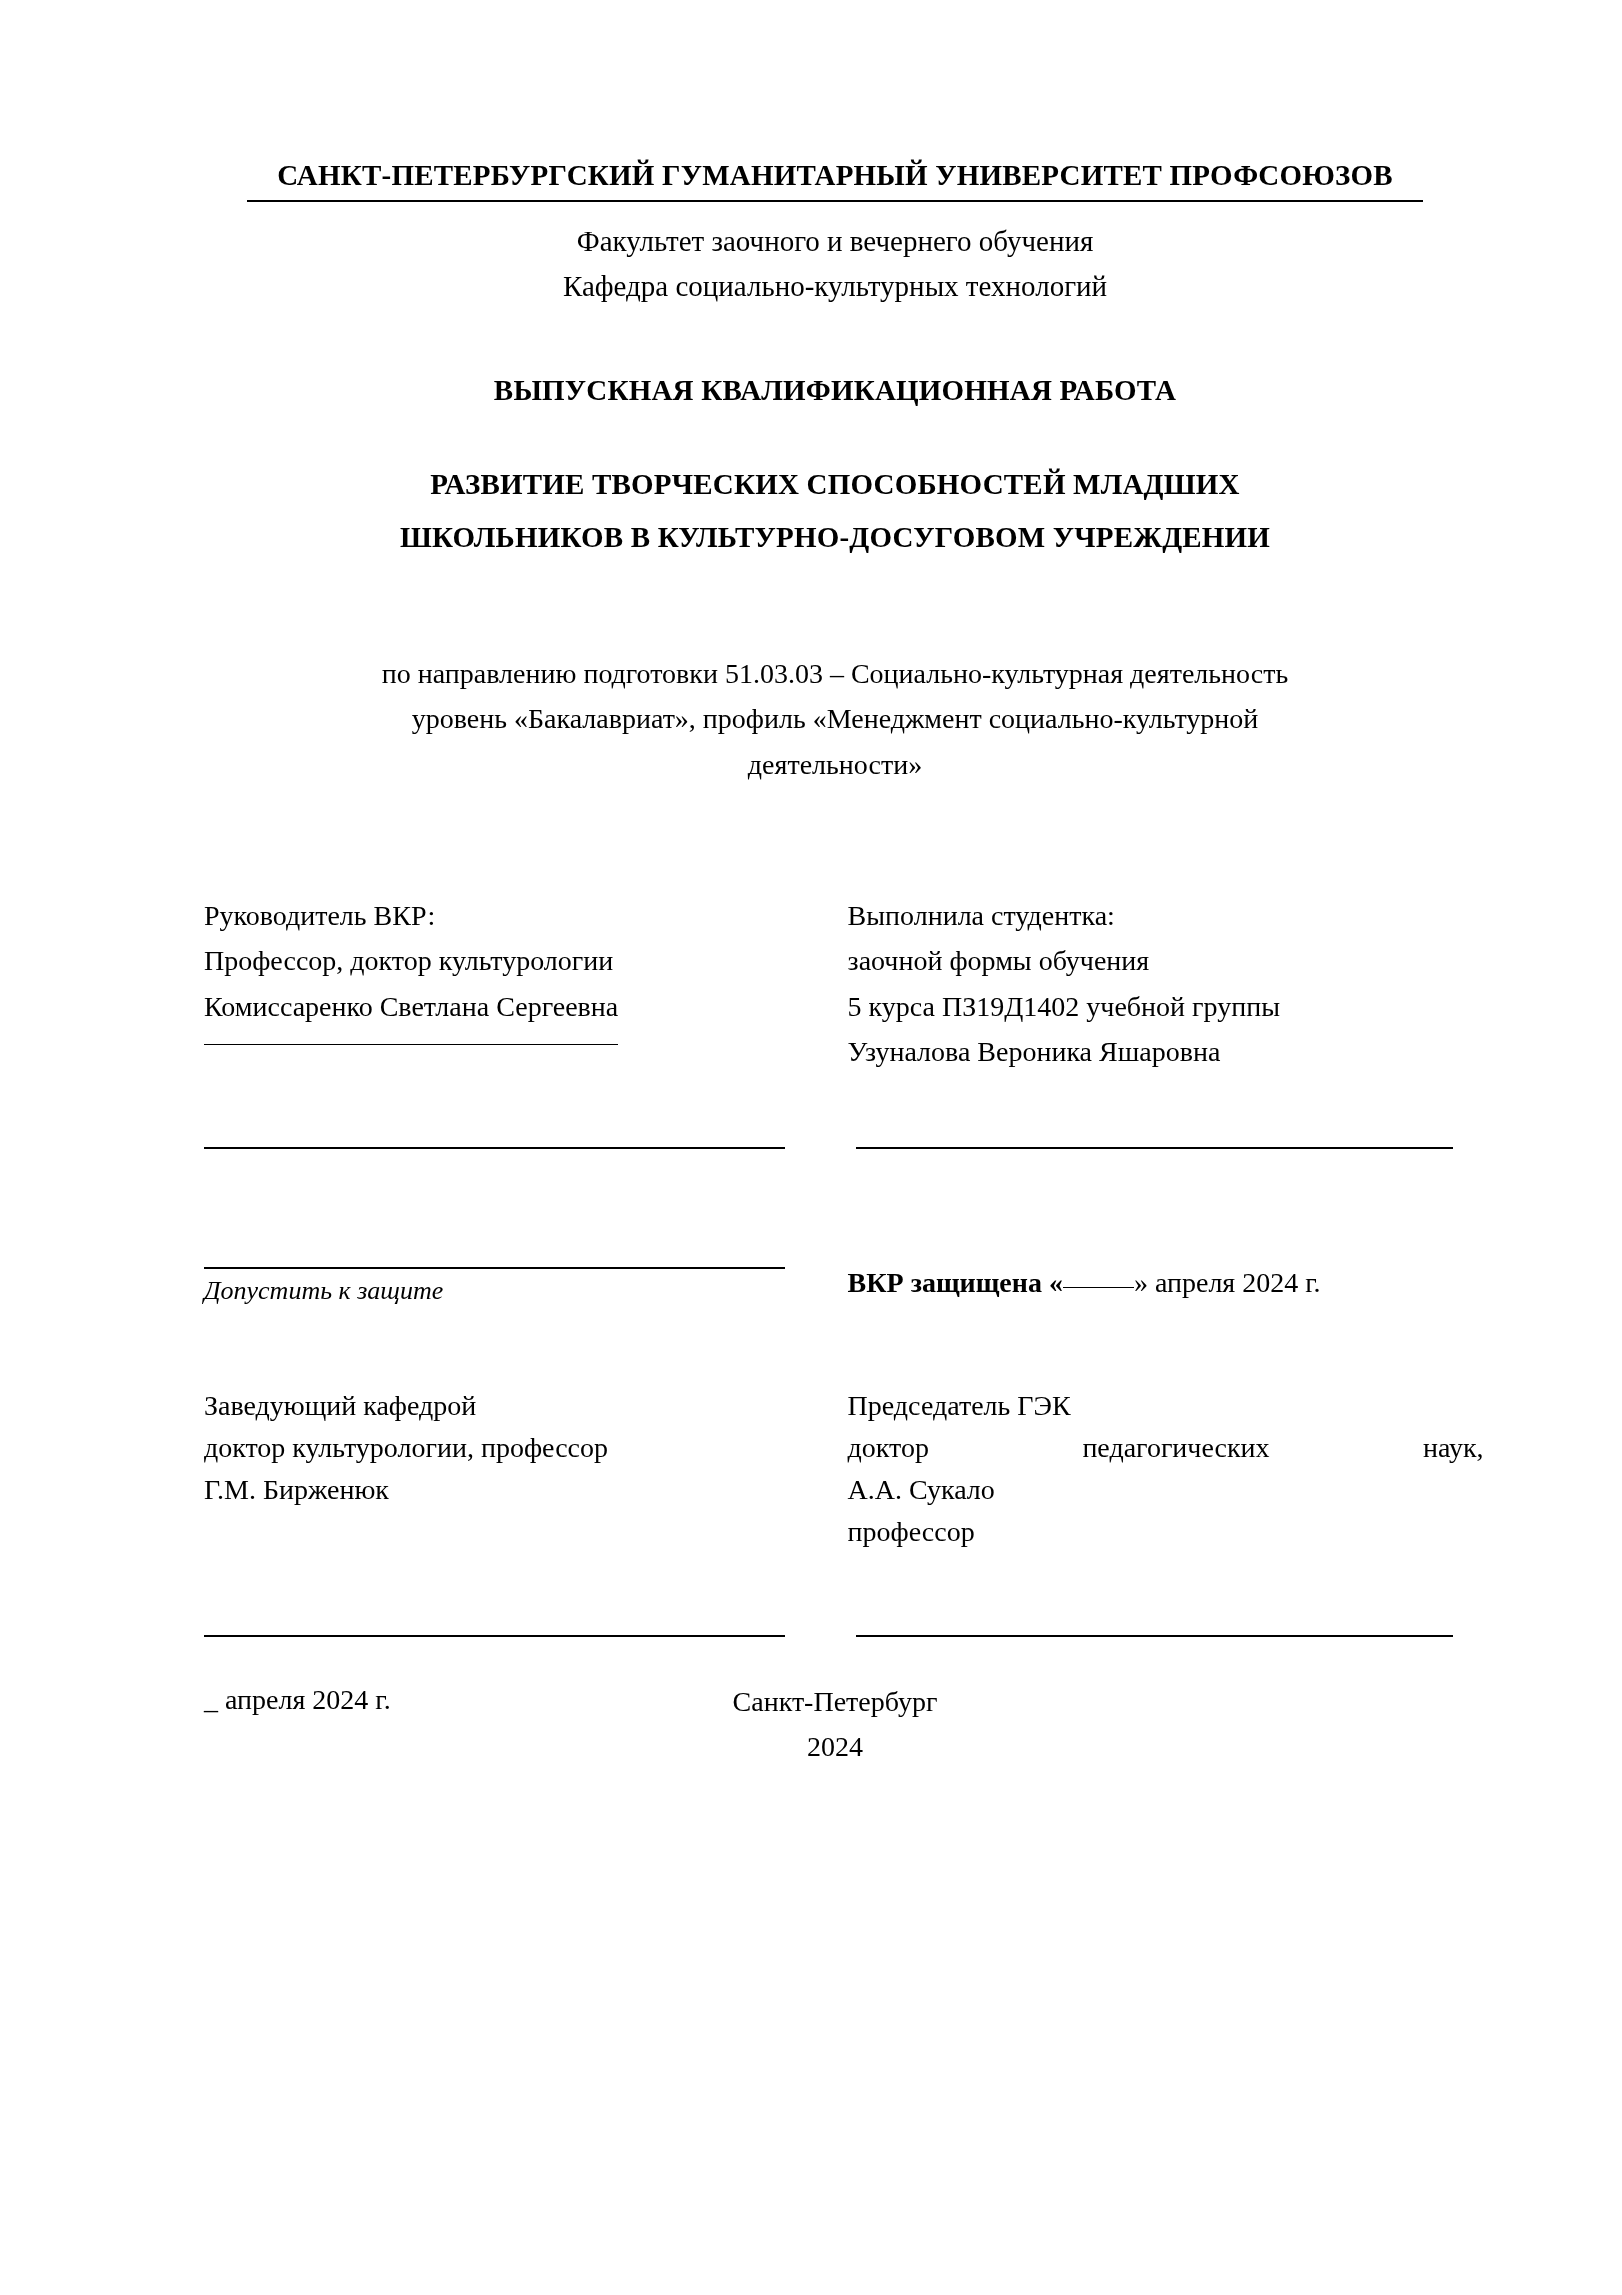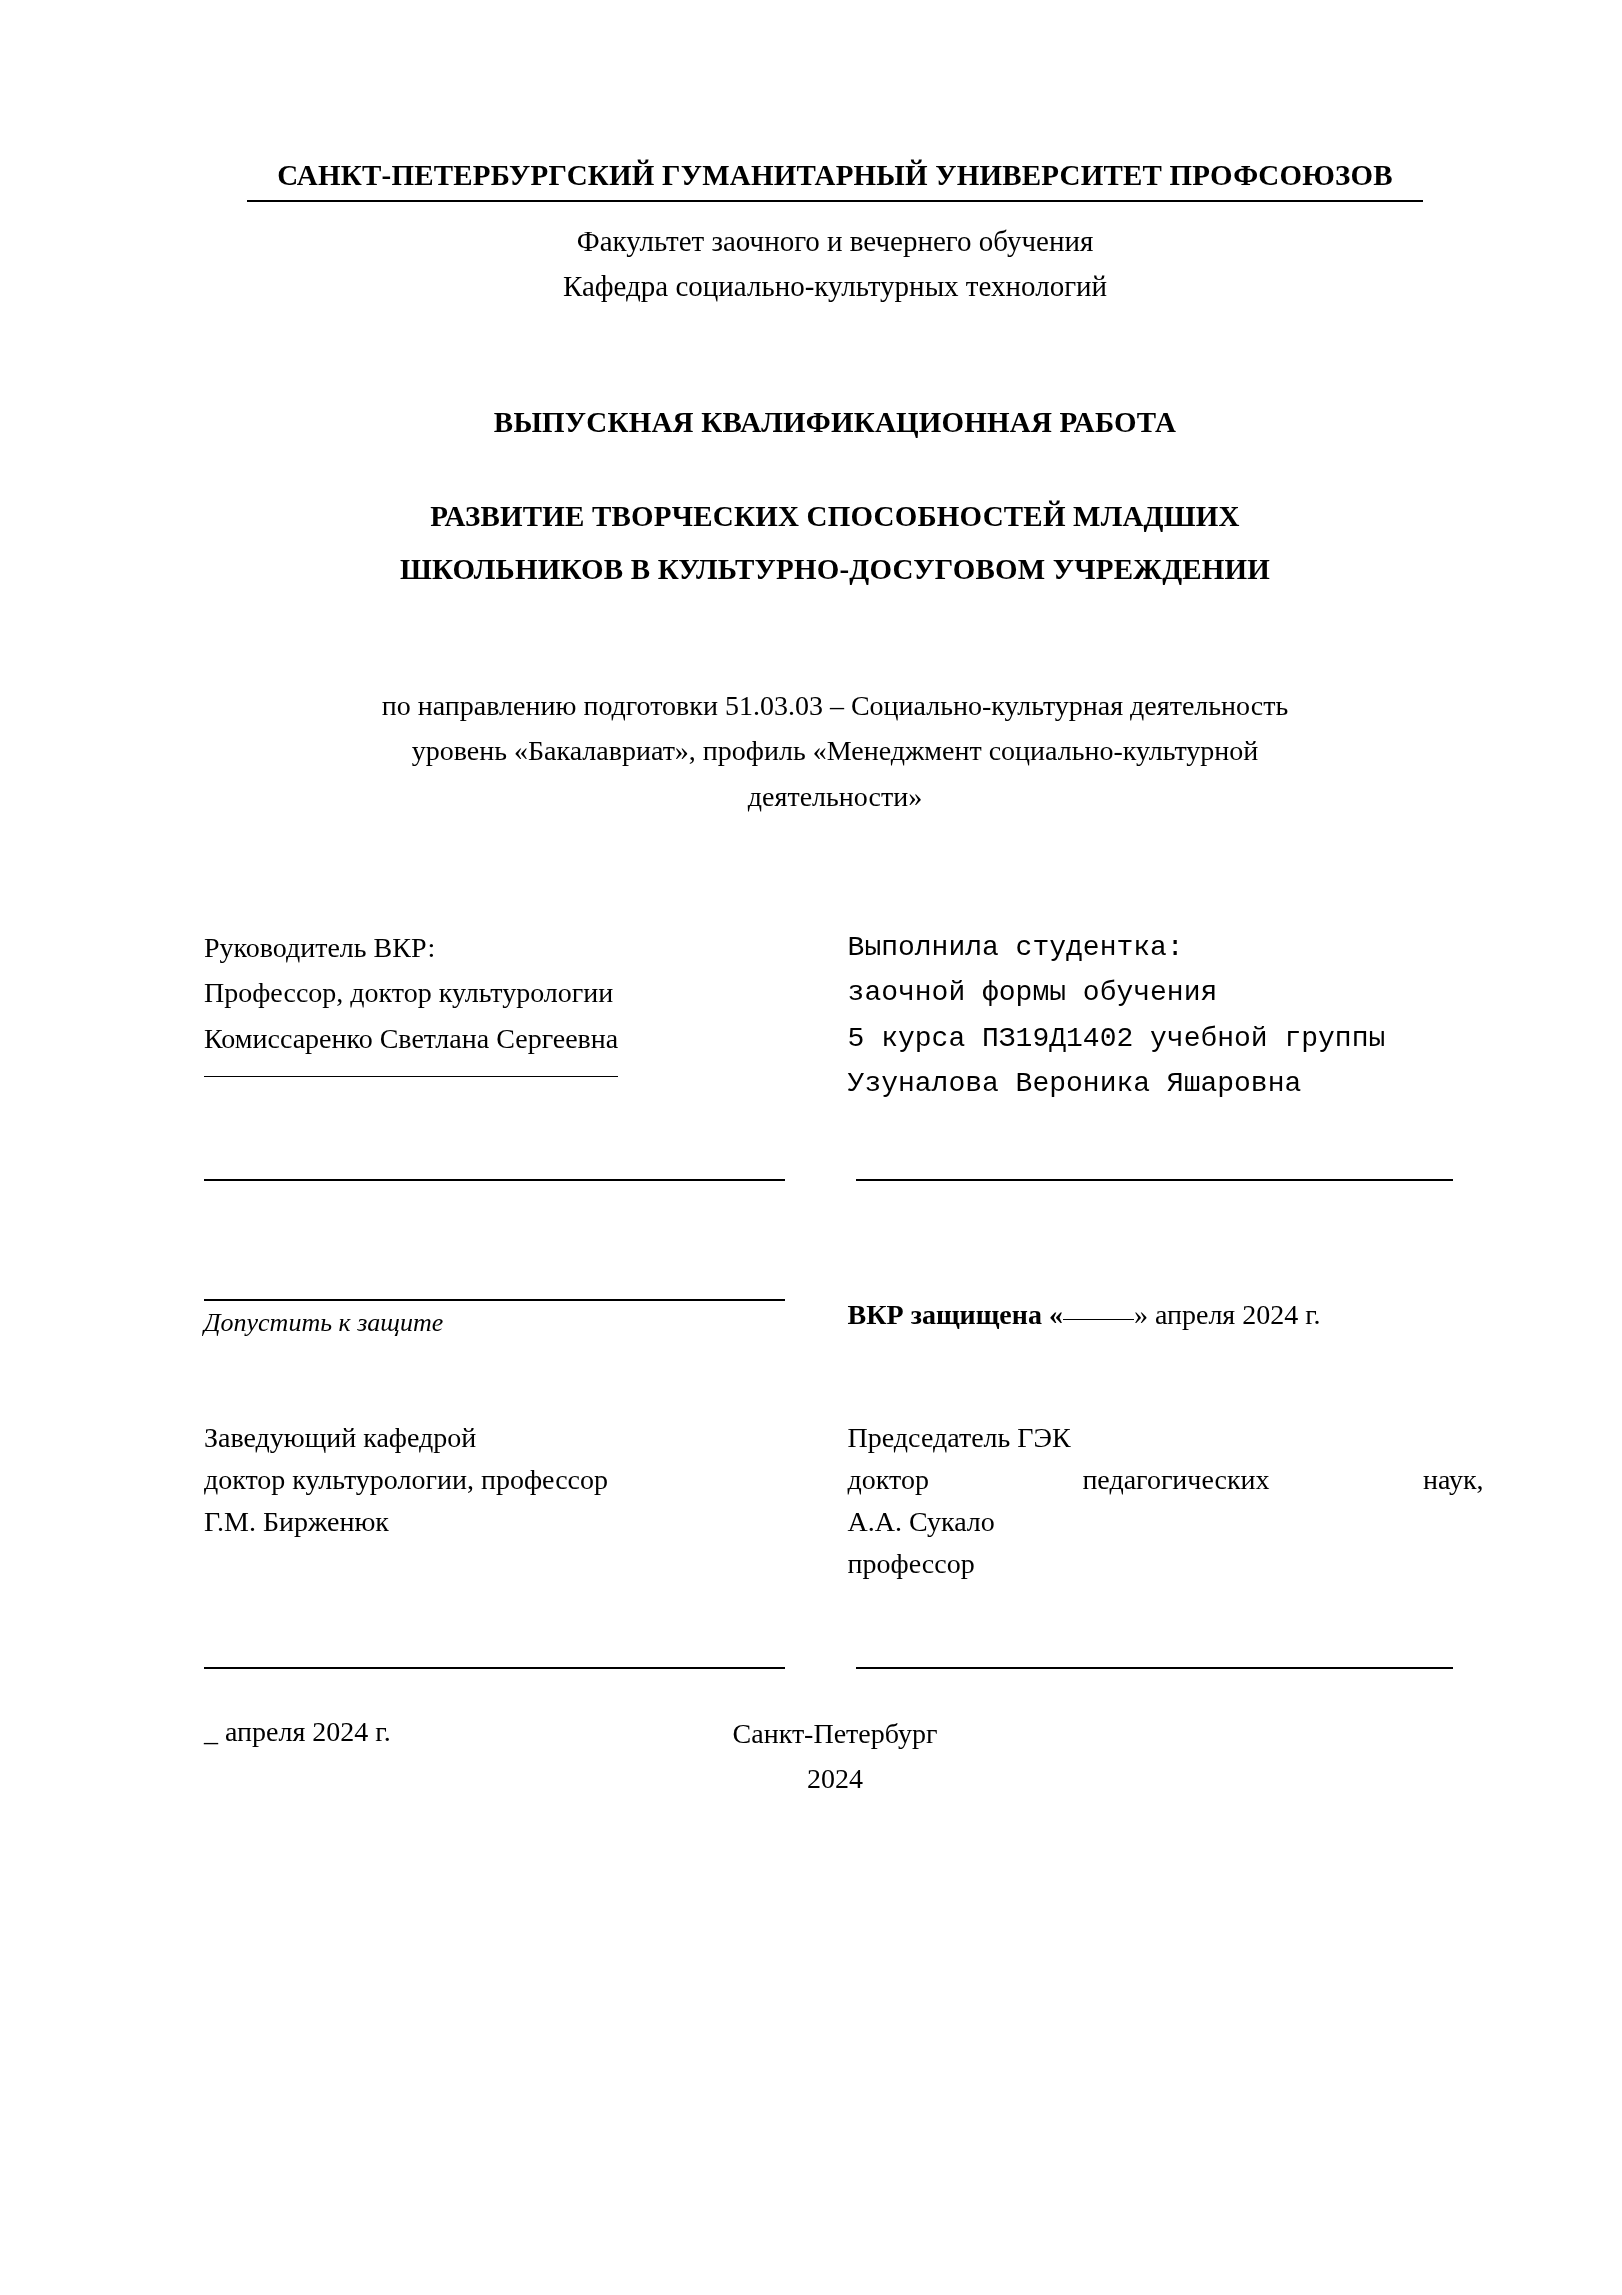--- a/index.html
+++ b/index.html
@@ -40,21 +40,21 @@
     font-size: 29px;
     line-height: 1.55;
     margin-top: 17.3px;
   }
 
   
   .work-type {
     text-align: center;
     font-weight: bold;
     font-size: 29px;
-    margin-top: 97px;
+    margin-top: 65px;
     letter-spacing: 0.2px;
   }
   .work-title {
     text-align: center;
     font-weight: bold;
     font-size: 29px;
     line-height: 1.85;
     margin-top: 51px;
     letter-spacing: 0.2px;
   }
@@ -71,21 +71,20 @@
     display: flex;
     margin-top: 106px;
   }
   .col-left {
     width: 620px;
     flex: 0 0 620px;
   }
   .col-right {
     flex: 1 1 auto;
     padding-left: 23.6px;
-    font-family: Liberation Mono, monospace;
   }
   .line-txt {
     font-size: 28px;
     line-height: 1.62;
   }
   .underlined {
     display: inline-block;
     border-bottom: 1.6px solid #000;
     padding-bottom: 15px;
   }

